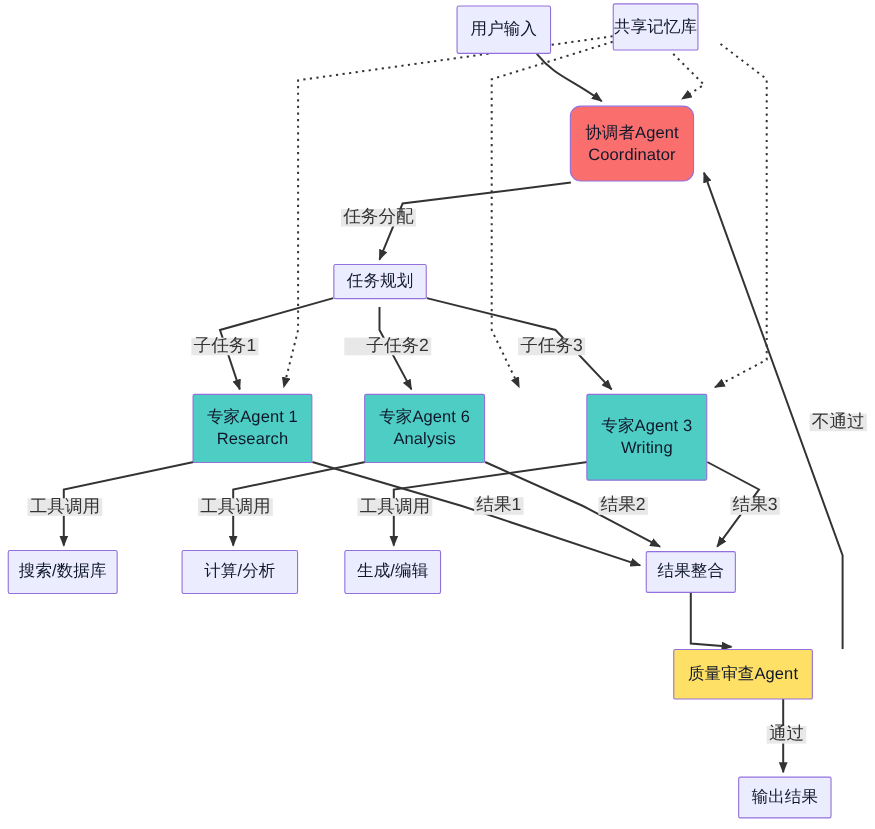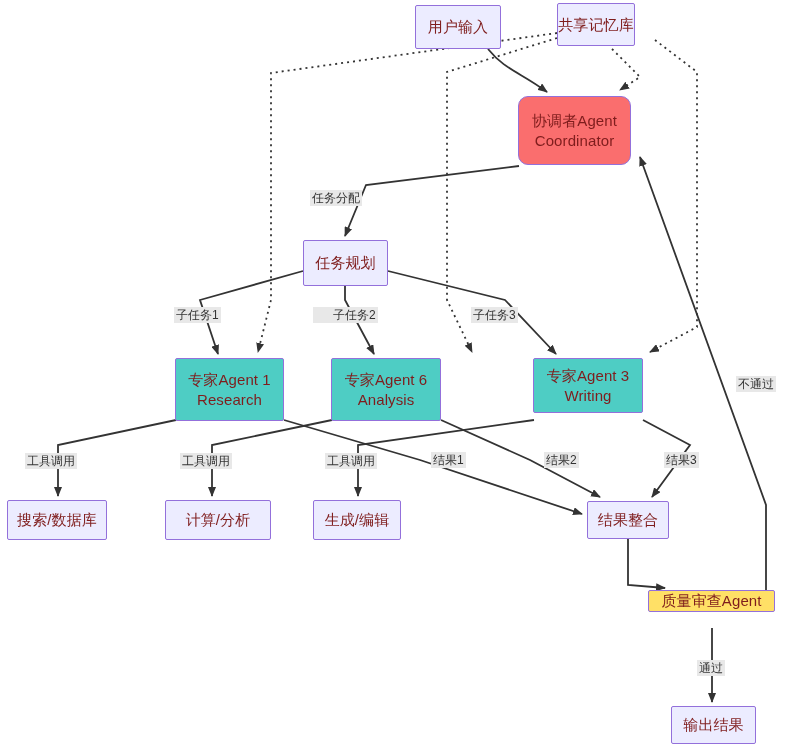--- a/index.html
+++ b/index.html
@@ -28,34 +28,34 @@
     position: absolute;
     box-sizing: border-box;
     border: 1px solid #9370db;
     border-radius: 2px;
     display: flex;
     align-items: center;
     justify-content: center;
     text-align: center;
     font-size: 15px;
     line-height: 20px;
-    color: #7f1d1d;
+    color: #0f172a;
     white-space: pre-line;
     letter-spacing: 0.1px;
   }
   .node.default { background: #ececff; }
   .node.coordinator { background: #fa6e6e; }
   .node.expert { background: #4ecdc4; }
   .node.review { background: #ffe066; }
 
   .edge-label {
     position: absolute;
     background: #e8e8e8;
     color: #333333;
-    font-size: 12px;
+    font-size: 16px;
     line-height: 16px;
     padding: 0px 2px;
     white-space: nowrap;
     box-sizing: border-box;
   }
 </style>
 </head>
 <body>
 
 <div id="diagram-root">
@@ -110,40 +110,40 @@
     </g>
   </svg>
 
   <div class="node default" style="left:415px;top:5px;width:86px;height:44px;">用户输入</div>
 
   <div class="node default" style="left:557px;top:3px;width:78px;height:43px;">共享记忆库</div>
 
   <div class="node coordinator" style="left:518px;top:96px;width:113px;height:69px;border-radius:10px;">协调者Agent
 Coordinator</div>
 
-  <div class="node default" style="left:303px;top:240px;width:85px;height:46px;">任务规划</div>
+  <div class="node default" style="left:303px;top:240px;width:85px;height:32px;">任务规划</div>
 
   <div class="node expert" style="left:175px;top:358px;width:109px;height:63px;">专家Agent 1
 Research</div>
 
   <div class="node expert" style="left:331px;top:358px;width:110px;height:63px;">专家Agent 6
 Analysis</div>
 
-  <div class="node expert" style="left:533px;top:358px;width:110px;height:55px;">专家Agent 3
+  <div class="node expert" style="left:533px;top:358px;width:110px;height:79px;">专家Agent 3
 Writing</div>
 
   <div class="node default" style="left:7px;top:500px;width:100px;height:40px;">搜索/数据库</div>
 
   <div class="node default" style="left:165px;top:500px;width:106px;height:40px;">计算/分析</div>
 
   <div class="node default" style="left:313px;top:500px;width:88px;height:40px;">生成/编辑</div>
 
   <div class="node default" style="left:587px;top:501px;width:82px;height:38px;">结果整合</div>
 
-  <div class="node review" style="left:648px;top:590px;width:127px;height:22px;">质量审查Agent</div>
+  <div class="node review" style="left:612px;top:590px;width:127px;height:46px;">质量审查Agent</div>
 
   <div class="node default" style="left:671px;top:706px;width:85px;height:38px;">输出结果</div>
 
   <div class="edge-label" style="left:310px;top:190px;">任务分配</div>
 
   <div class="edge-label" style="left:174px;top:307px;">子任务1</div>
 
   <div class="edge-label" style="left:313px;top:307px;padding-left:20px;">子任务2</div>
 
   <div class="edge-label" style="left:471px;top:307px;">子任务3</div>

